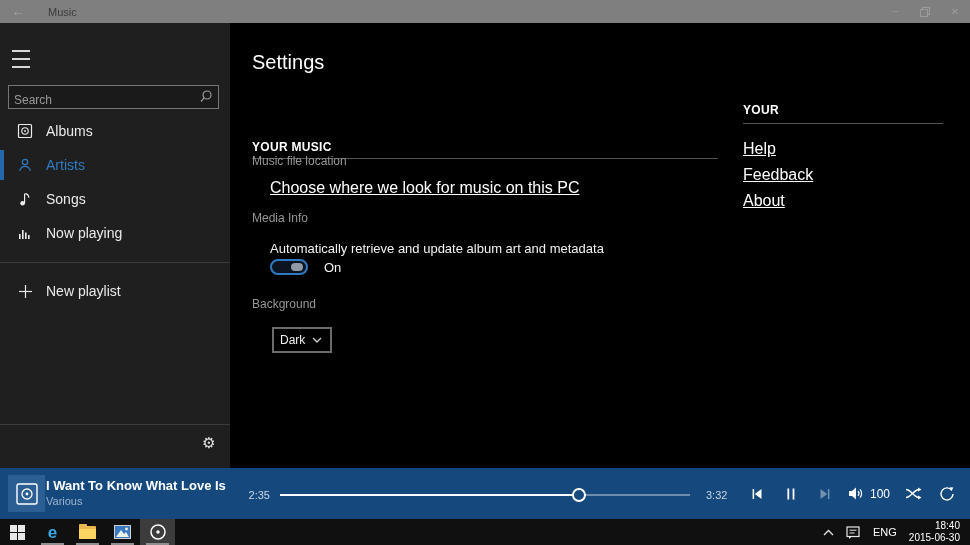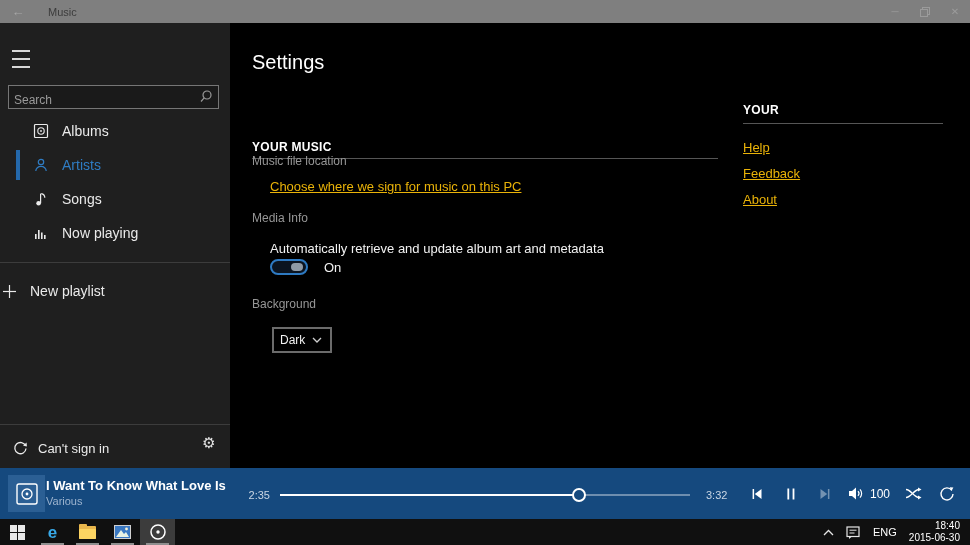--- a/index.html
+++ b/index.html
@@ -20,37 +20,37 @@
   .appbody { position:absolute; top:23px; left:0; width:970px; height:445px; }
   .sidebar { position:absolute; top:0; left:0; width:230px; height:445px; background:#1f1f1f; }
   .main { position:absolute; top:0; left:230px; width:740px; height:445px; background:#000; }
   
   .hamburger { position:absolute; top:26px; left:8px; width:26px; height:20px; display:flex; flex-direction:column; justify-content:space-between; padding:1px 4px; cursor:default; }
   .hamburger div { height:2px; background:#d8d8d8; width:18px; }
   .searchbox { position:absolute; top:62px; left:8px; width:211px; height:24px; border:1px solid #767676; background:#1a1a1a; }
   .searchbox input { position:absolute; left:5px; top:6px; width:170px; height:16px; background:transparent; border:none; outline:none; color:#cfcfcf; font-size:12px; font-family:inherit; }
   .searchbox input::placeholder { color:#9a9a9a; }
   .search-glyph { position:absolute; right:4px; top:2px; }
-  .nav { position:absolute; top:91px; left:0; width:230px;margin-left:16px; }
+  .nav { position:absolute; top:91px; left:0; width:230px; }
   .nav-item { position:relative; height:34px; display:flex; align-items:center; padding-left:16px; color:#eaeaea; font-size:14px; cursor:default; }
   .nav-item .ico { width:18px; height:18px; margin-right:12px; display:flex; align-items:center; justify-content:center; }
   .nav-item.active { color:#2f7cc3; }
   .nav-item.active::before { content:""; position:absolute; left:0; top:2px; bottom:2px; width:4px; background:#2468ab; }
   .side-divider { position:absolute; left:0; width:230px; height:1px; background:#3c3c3c; }
-  .newplaylist { position:absolute; top:251px; left:0; width:230px; height:34px; display:flex; align-items:center; font-size:14px; color:#eaeaea; }
+  .newplaylist { position:absolute; top:251px; left:0; width:230px; height:34px; display:flex; align-items:center; padding-left:16px; font-size:14px; color:#eaeaea; }
   .newplaylist .ico { width:18px; height:18px; margin-right:12px; display:flex; align-items:center; justify-content:center; }
   .signin { position:absolute; top:408px; left:0; width:230px; height:34px; display:flex; align-items:center; padding-left:10px; font-size:13px; color:#eaeaea; }
   .signin .ico { width:20px; height:20px; margin-right:8px; display:flex; align-items:center; justify-content:center; }
   .gear { position:absolute; right:10px; top:409px; width:22px; height:22px; display:flex; align-items:center; justify-content:center; color:#e2e2e2; font-size:15px; }
   
   .page-title { position:absolute; left:22px; top:28px; font-size:20px; font-weight:400; color:#fff; }
   .sec-head { position:absolute; font-size:12px; font-weight:bold; color:#fff; letter-spacing:.3px; }
   .rule { position:absolute; height:1px; background:#555; }
   .lbl { position:absolute; font-size:12px; color:#969696; }
-  .lnk { position:absolute; font-size:13px; color:#eab308; text-decoration:underline; cursor:default; }
+  .lnk { position:absolute; font-size:16px; color:#ffffff; text-decoration:underline; cursor:default; }
   .body-txt { position:absolute; font-size:13px; color:#f2f2f2; }
   .toggle-row { position:absolute; left:40px; top:236px; display:flex; align-items:center; gap:16px; }
   .toggle { width:38px; height:16px; border:2px solid #2e7ac2; border-radius:9px; position:relative; background:#0b1420; }
   .toggle .thumb { position:absolute; right:3px; top:2px; width:12px; height:8px; border-radius:4px; background:#8f9aa5; }
   .dropdown { position:absolute; left:42px; top:304px; width:60px; height:26px; border:2px solid #6b6b6b; display:flex; align-items:center; padding:0 6px; color:#f2f2f2; font-size:12px; gap:7px; background:#000; }
   
   .player { position:absolute; top:468px; left:0; width:970px; height:51px; background:#15497e; }
   .p-art { position:absolute; left:8px; top:7px; width:37px; height:37px; background:#2b5f94; display:flex; align-items:center; justify-content:center; }
   .p-title { position:absolute; left:46px; top:10px; font-size:13px; font-weight:bold; color:#fff; white-space:nowrap; }
   .p-artist { position:absolute; left:46px; top:27px; font-size:11px; color:#9db4cf; }
@@ -172,42 +172,33 @@
           <svg width="15" height="15" viewBox="0 0 15 15">
               <line x1="7.5" y1="1" x2="7.5" y2="14" stroke="#eaeaea" stroke-width="1.2"></line>
               <line x1="1" y1="7.5" x2="14" y2="7.5" stroke="#eaeaea" stroke-width="1.2"></line>
             </svg>
         </span>
         <span>New playlist</span>
       </div>
 
       <div class="side-divider" style="top:401px;"></div>
 
-      <div class="signin">
-        <span class="ico">
-          <svg width="17" height="17" viewBox="0 0 17 17">
-              <path d="M13.6 6 a5.6 5.6 0 1 0 .4 2.5" fill="none" stroke="#eaeaea" stroke-width="1.3"></path>
-              <polygon points="14.6,2.6 14.9,6.6 11,5.6" fill="#eaeaea"></polygon>
-            </svg>
-        </span>
-        <span>Can't sign in</span>
-      </div>
       <div class="gear">
         <span>⚙</span>
       </div>
     </div>
 
     <div class="main">
       <div class="page-title">Settings</div>
 
       <div class="sec-head" style="left:22px; top:117px;">YOUR MUSIC</div>
       <div class="rule" style="left:22px; top:135px; width:466px;"></div>
 
       <div class="lbl" style="left:22px; top:131px;">Music file location</div>
-      <div class="lnk" style="left:40px; top:156px;">Choose where we sign for music on this PC</div>
+      <div class="lnk" style="left:40px; top:156px;">Choose where we look for music on this PC</div>
 
       <div class="lbl" style="left:22px; top:188px;">Media Info</div>
       <div class="body-txt" style="left:40px; top:218px;">Automatically retrieve and update album art and metadata</div>
 
       <div class="toggle-row">
         <div class="toggle">
           <div class="thumb"></div>
         </div>
         <span class="body-txt" style="position:static;">On</span>
       </div>

